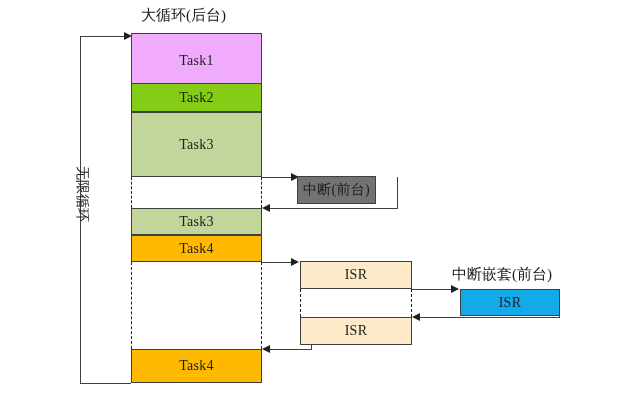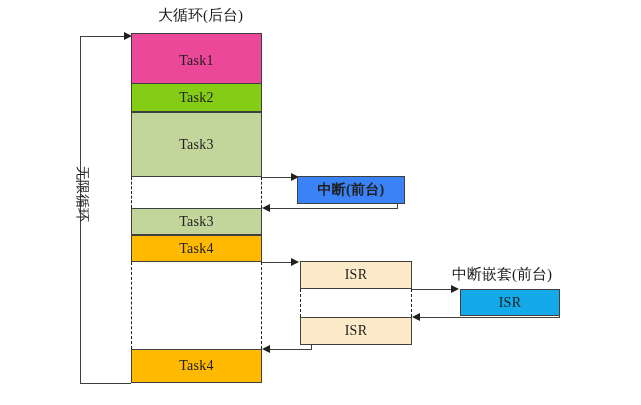--- a/index.html
+++ b/index.html
@@ -75,30 +75,30 @@
     color: #5a5a78;
     white-space: nowrap;
     overflow: hidden;
   }
 </style>
 </head>
 <body>
 
 <div id="canvas">
 
-  <div class="label" style="left:158px; top:6px;">大循环(后台)</div>
+  <div class="label" style="left:141px; top:6px;">大循环(后台)</div>
 
   <div class="vline" style="left:80px; top:36px; height:348px;"></div>
   <div class="hline" style="left:80px; top:36px; width:47px;"></div>
   <div class="arrow-r" style="left:124px; top:31.5px;"></div>
   <div class="hline" style="left:80px; top:383px; width:51px;"></div>
 
   <div class="vlabel" style="left:91px; top:166px; transform: rotate(90deg);">无限循环</div>
 
-  <div class="box" style="left:131px; top:33px; width:131px; height:56px; background:#ec4899;">
+  <div class="box" style="left:131px; top:33px; width:131px; height:56px; background:#f0abfc;">
     <span>Task1</span>
   </div>
 
   <div class="box" style="left:131px; top:83px; width:131px; height:29px; background:#84cc16;">
     <span>Task2</span>
   </div>
 
   <div class="box" style="left:131px; top:112px; width:131px; height:65px; background:#c2d69b;">
     <span>Task3</span>
   </div>
@@ -121,21 +121,21 @@
     <span>Task4</span>
   </div>
 
   <div class="hline" style="left:262px; top:177px; width:34px;"></div>
   <div class="arrow-r" style="left:291px; top:172.5px;"></div>
 
   <div class="hline" style="left:268px; top:208px; width:130px;"></div>
   <div class="arrow-l" style="left:262px; top:203.5px;"></div>
   <div class="vline" style="left:397px; top:177px; height:31px;"></div>
 
-  <div class="box" style="left:297px; top:176px; width:108px; height:28px; background:#3b82f6;font-weight:bold;">
+  <div class="box" style="left:297px; top:176px; width:79px; height:28px; background:#737373;">
     <span>中断(前台)</span>
   </div>
 
   <div class="hline" style="left:262px; top:262px; width:33px;"></div>
   <div class="arrow-r" style="left:291px; top:257.5px;"></div>
 
   <div class="box" style="left:300px; top:261px; width:112px; height:28px; background:#fdeac8;">
     <span>ISR</span>
   </div>
 

